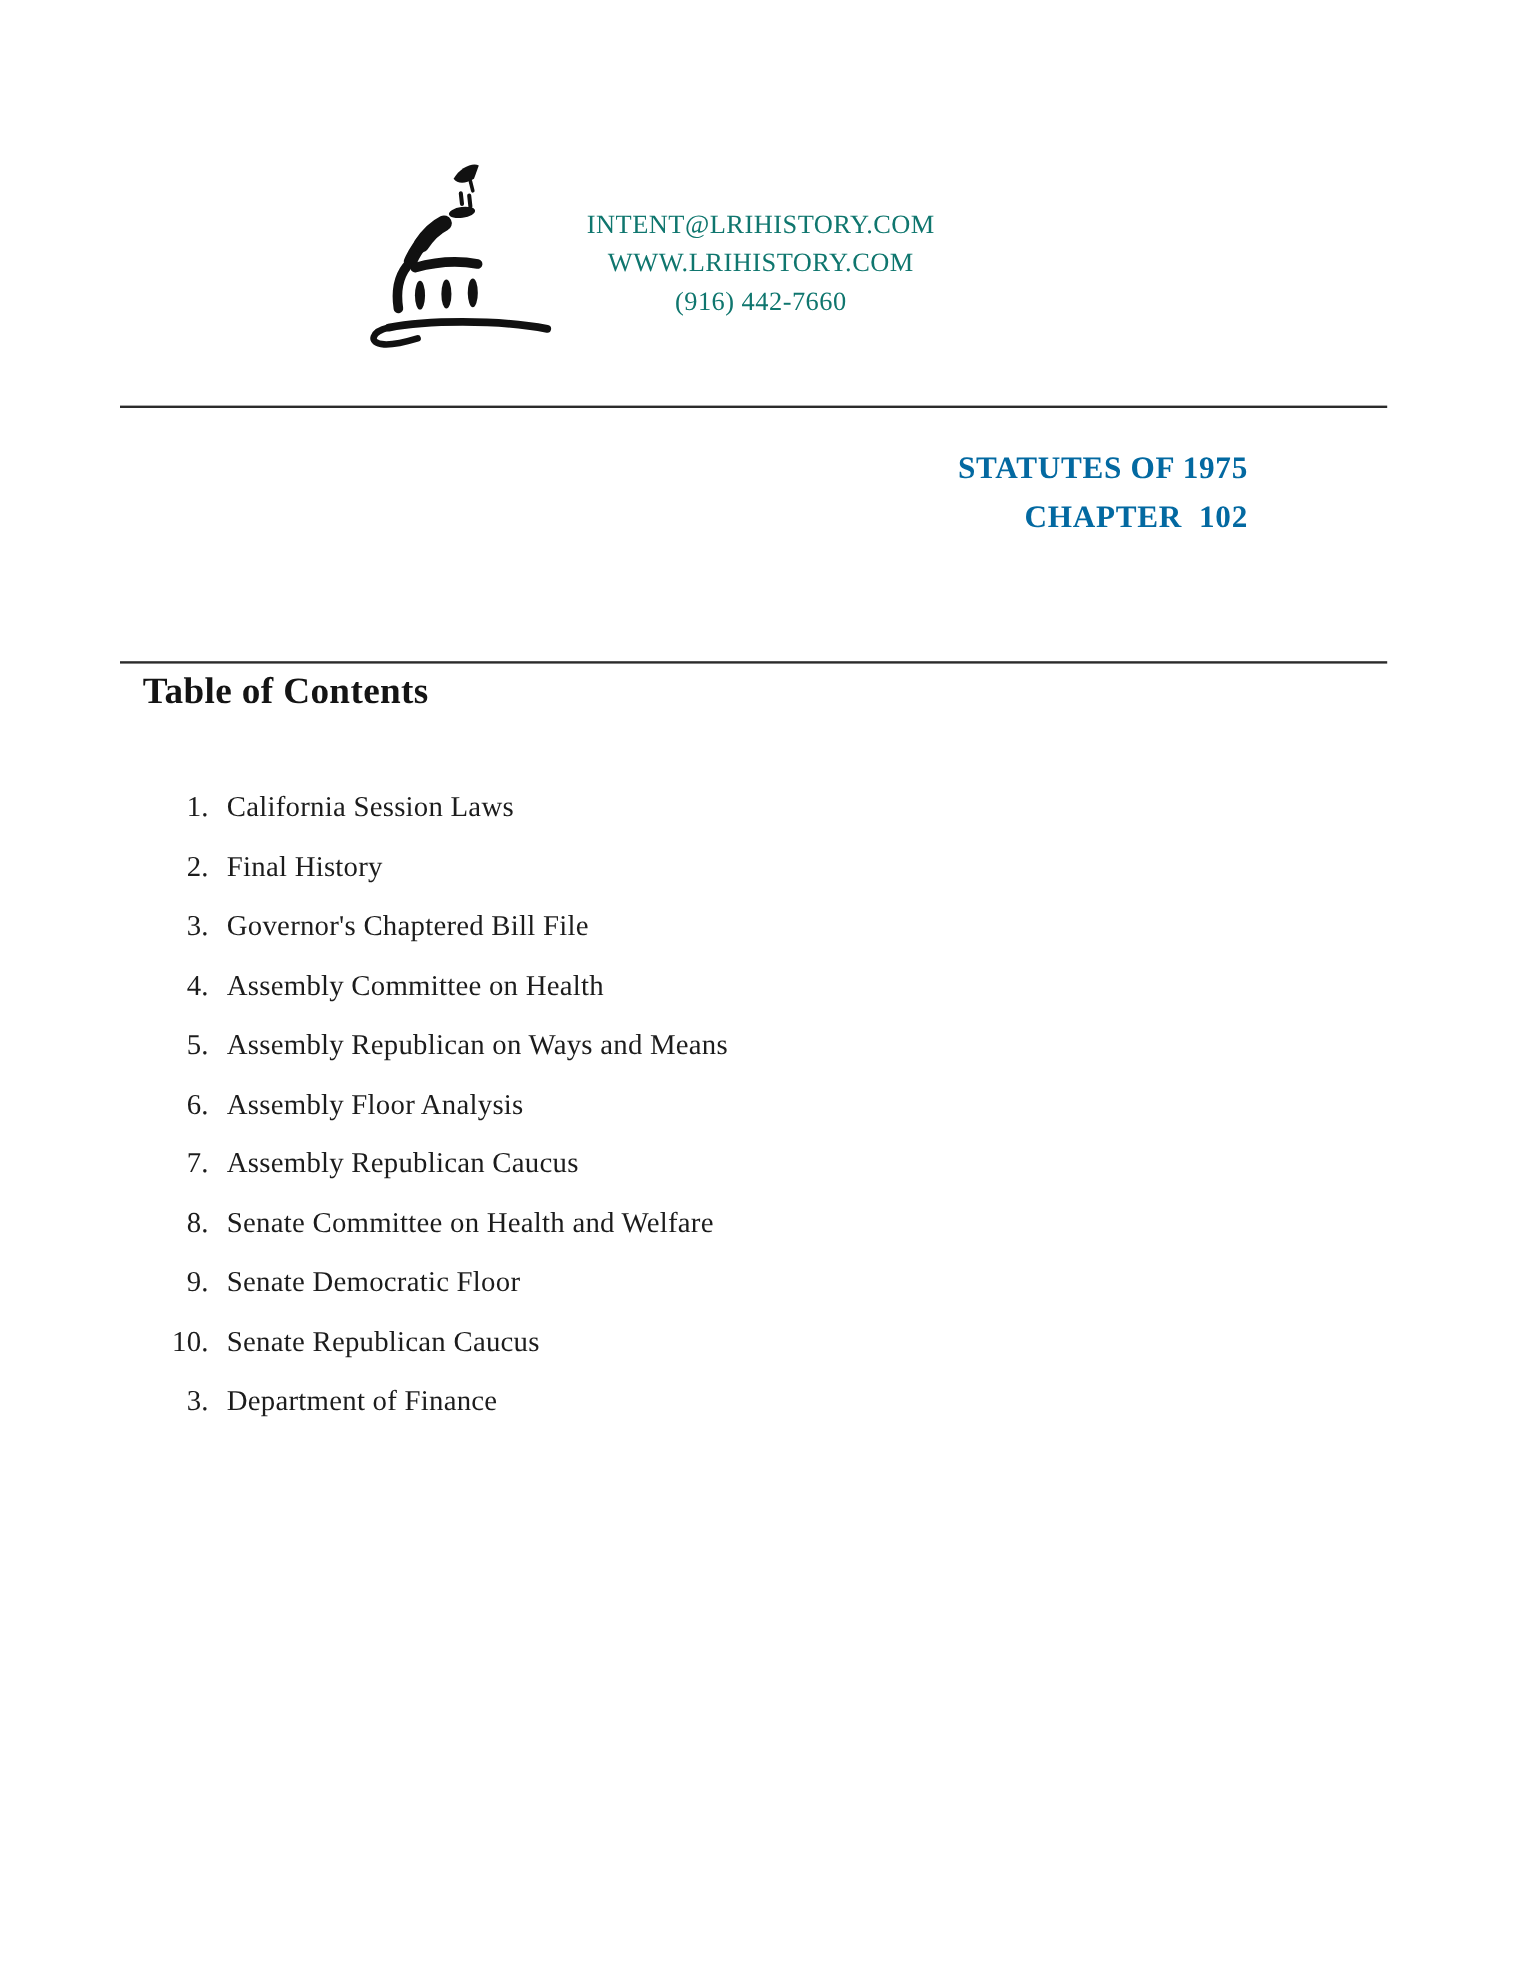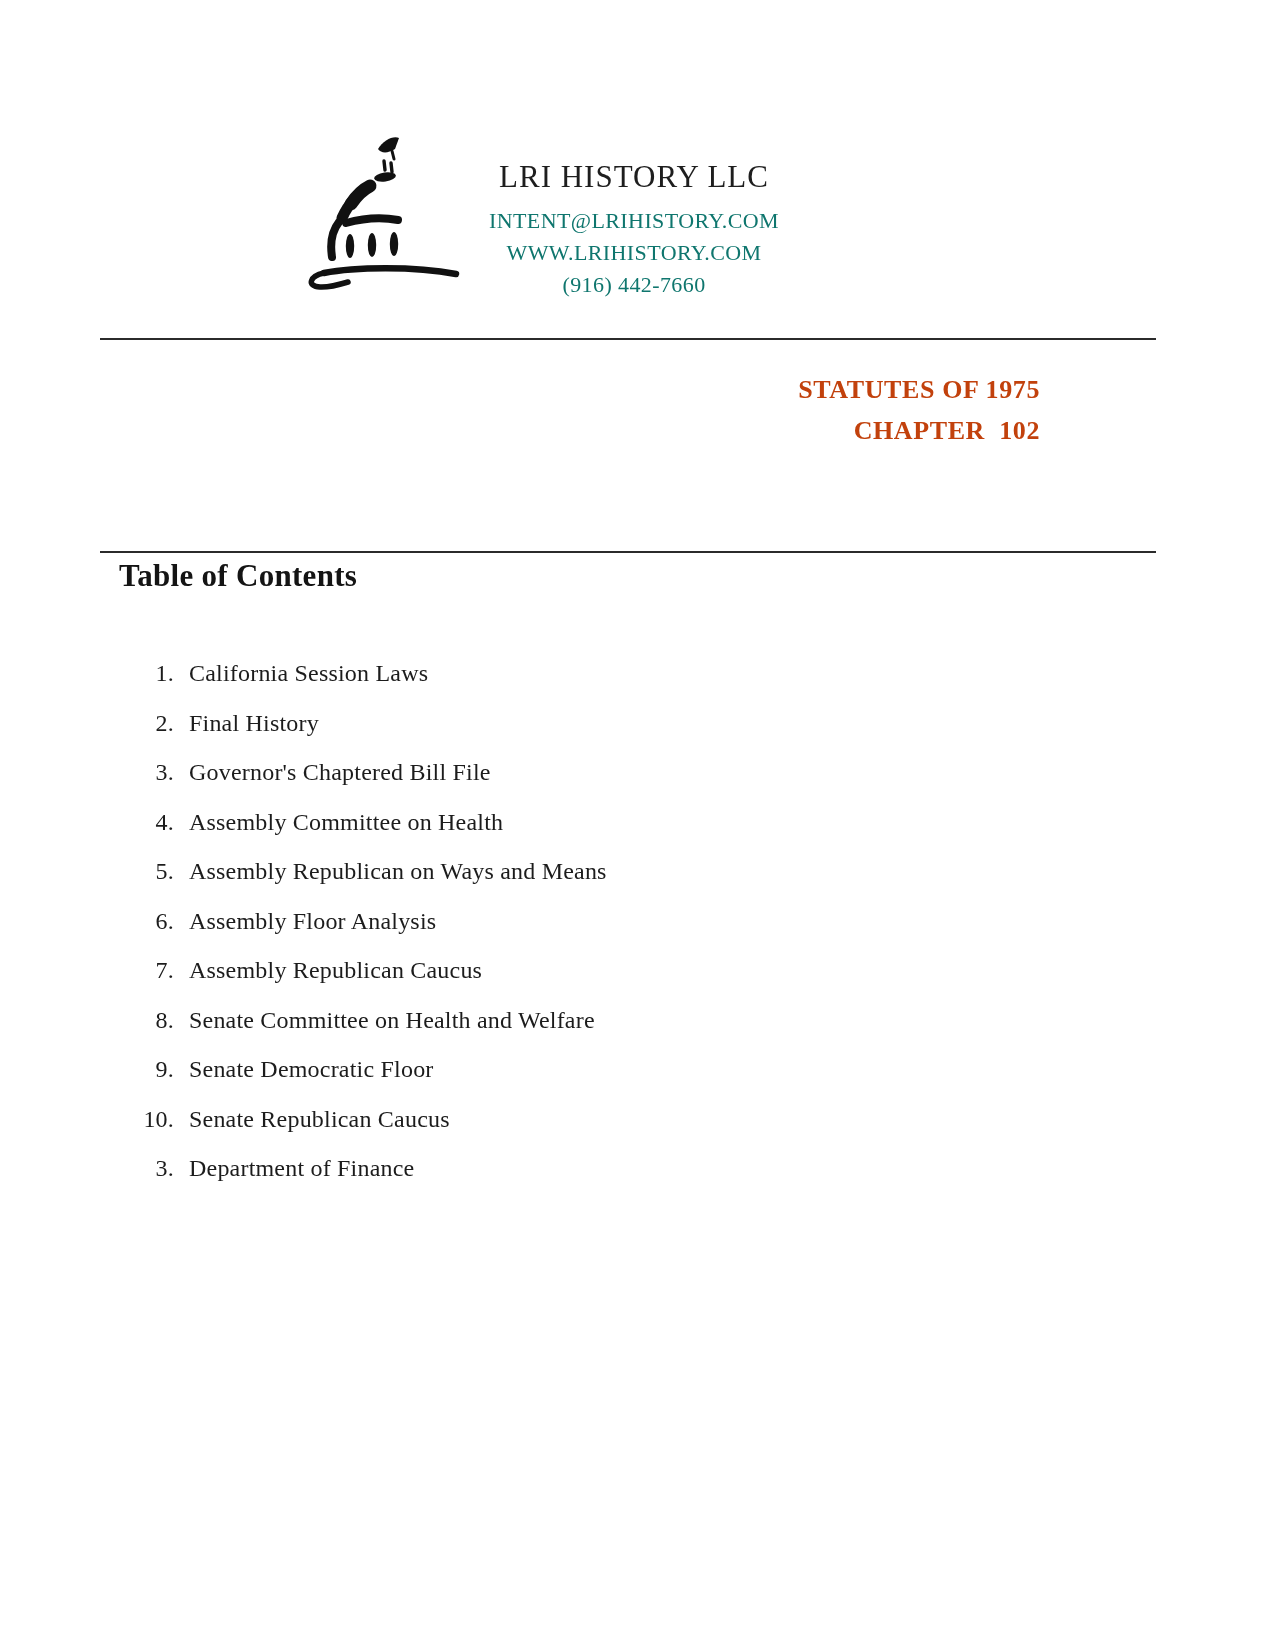--- a/index.html
+++ b/index.html
@@ -62,21 +62,21 @@
 
   
   .title-block {
     position: absolute;
     top: 369px;
     right: 236px;
     text-align: right;
     font-weight: bold;
     font-size: 26px;
     line-height: 41px;
-    color: #c2410c;
+    color: #0369a1;
     letter-spacing: 0.6px;
   }
   .title-line { white-space: pre; }
 
   
   .toc-heading {
     position: absolute;
     left: 119px;
     top: 558px;
     margin: 0;
@@ -138,21 +138,20 @@
           <ellipse cx="68" cy="111" rx="4.2" ry="12" fill="#111111" stroke="none"></ellipse>
           <ellipse cx="90" cy="110" rx="4.2" ry="12" fill="#111111" stroke="none"></ellipse>
 
           <path d="M152 140 C110 132, 50 133, 20 139" stroke-width="6.5"></path>
           <path d="M20 139 C6 142, 2 152, 16 153 C24 153.5, 34 151, 44 148" stroke-width="5.5"></path>
         </g>
       </svg>
     </div>
 
     <div class="letterhead-text">
-      <div class="company">LRI HISTORY LLC</div>
       <div class="contact first">INTENT@LRIHISTORY.COM</div>
       <div class="contact">WWW.LRIHISTORY.COM</div>
       <div class="contact">(916) 442-7660</div>
     </div>
   </header>
 
   <hr class="rule rule-top">
   <hr class="rule rule-bottom">
 
   <div class="title-block">

